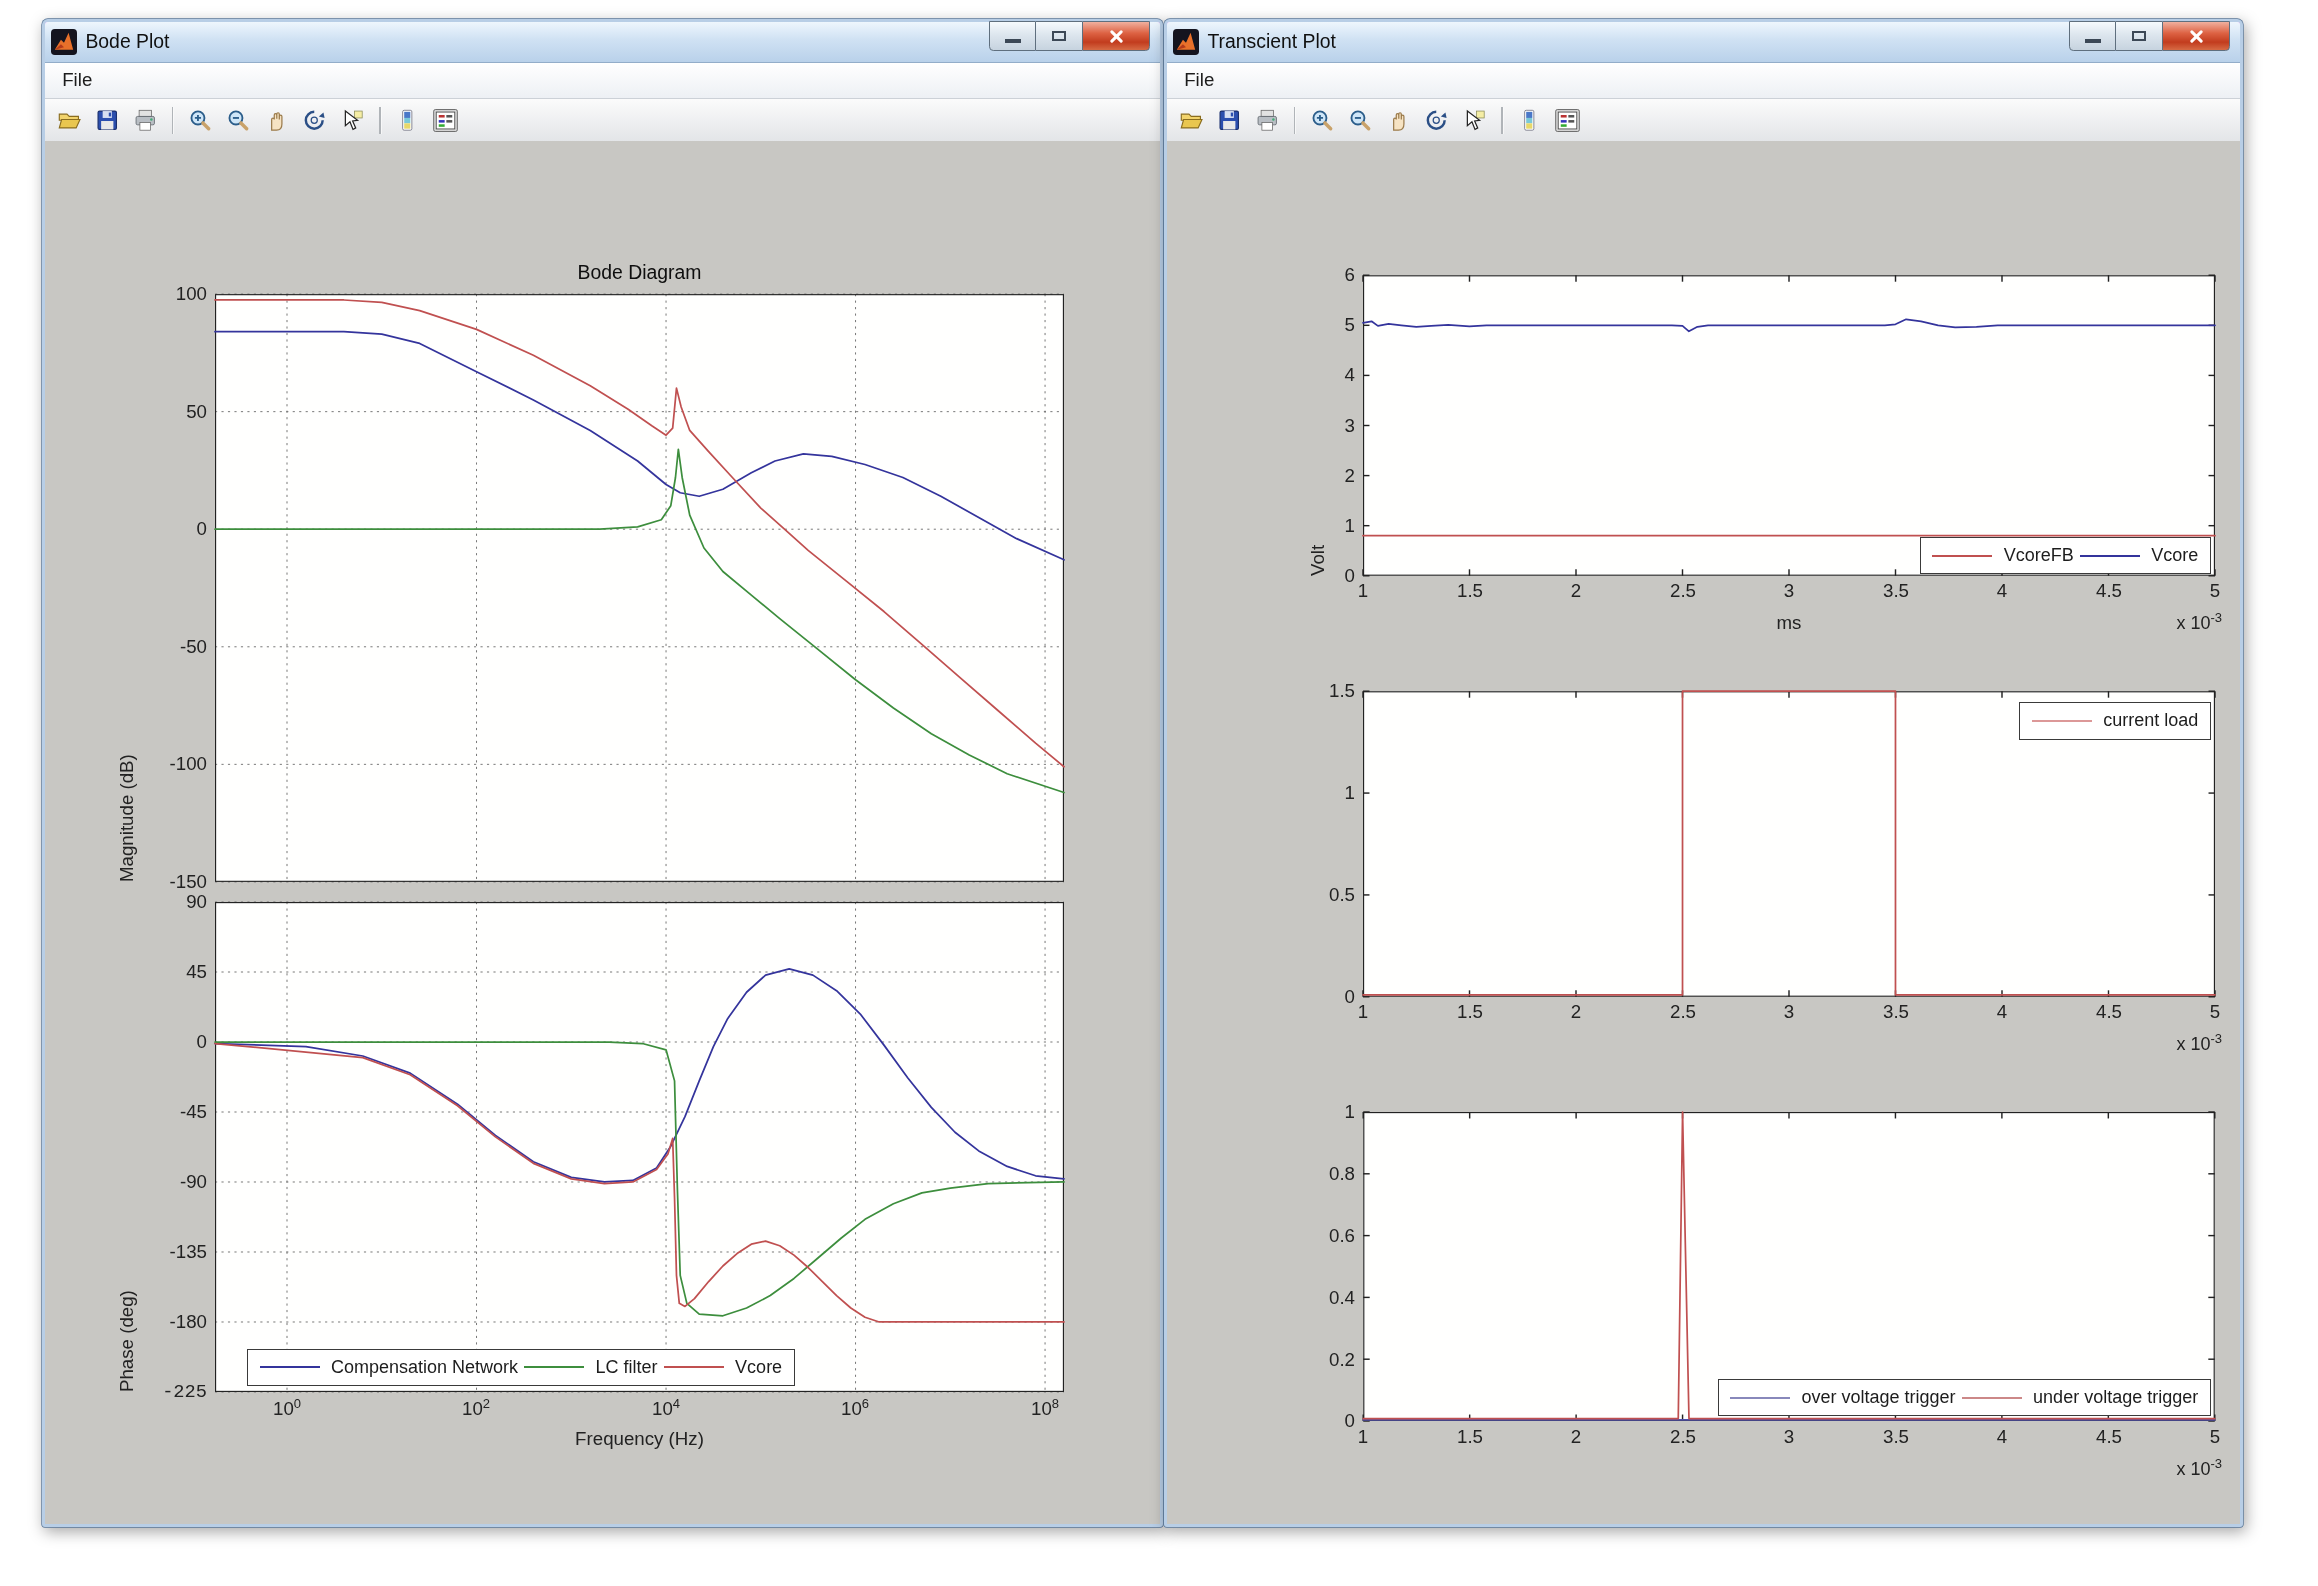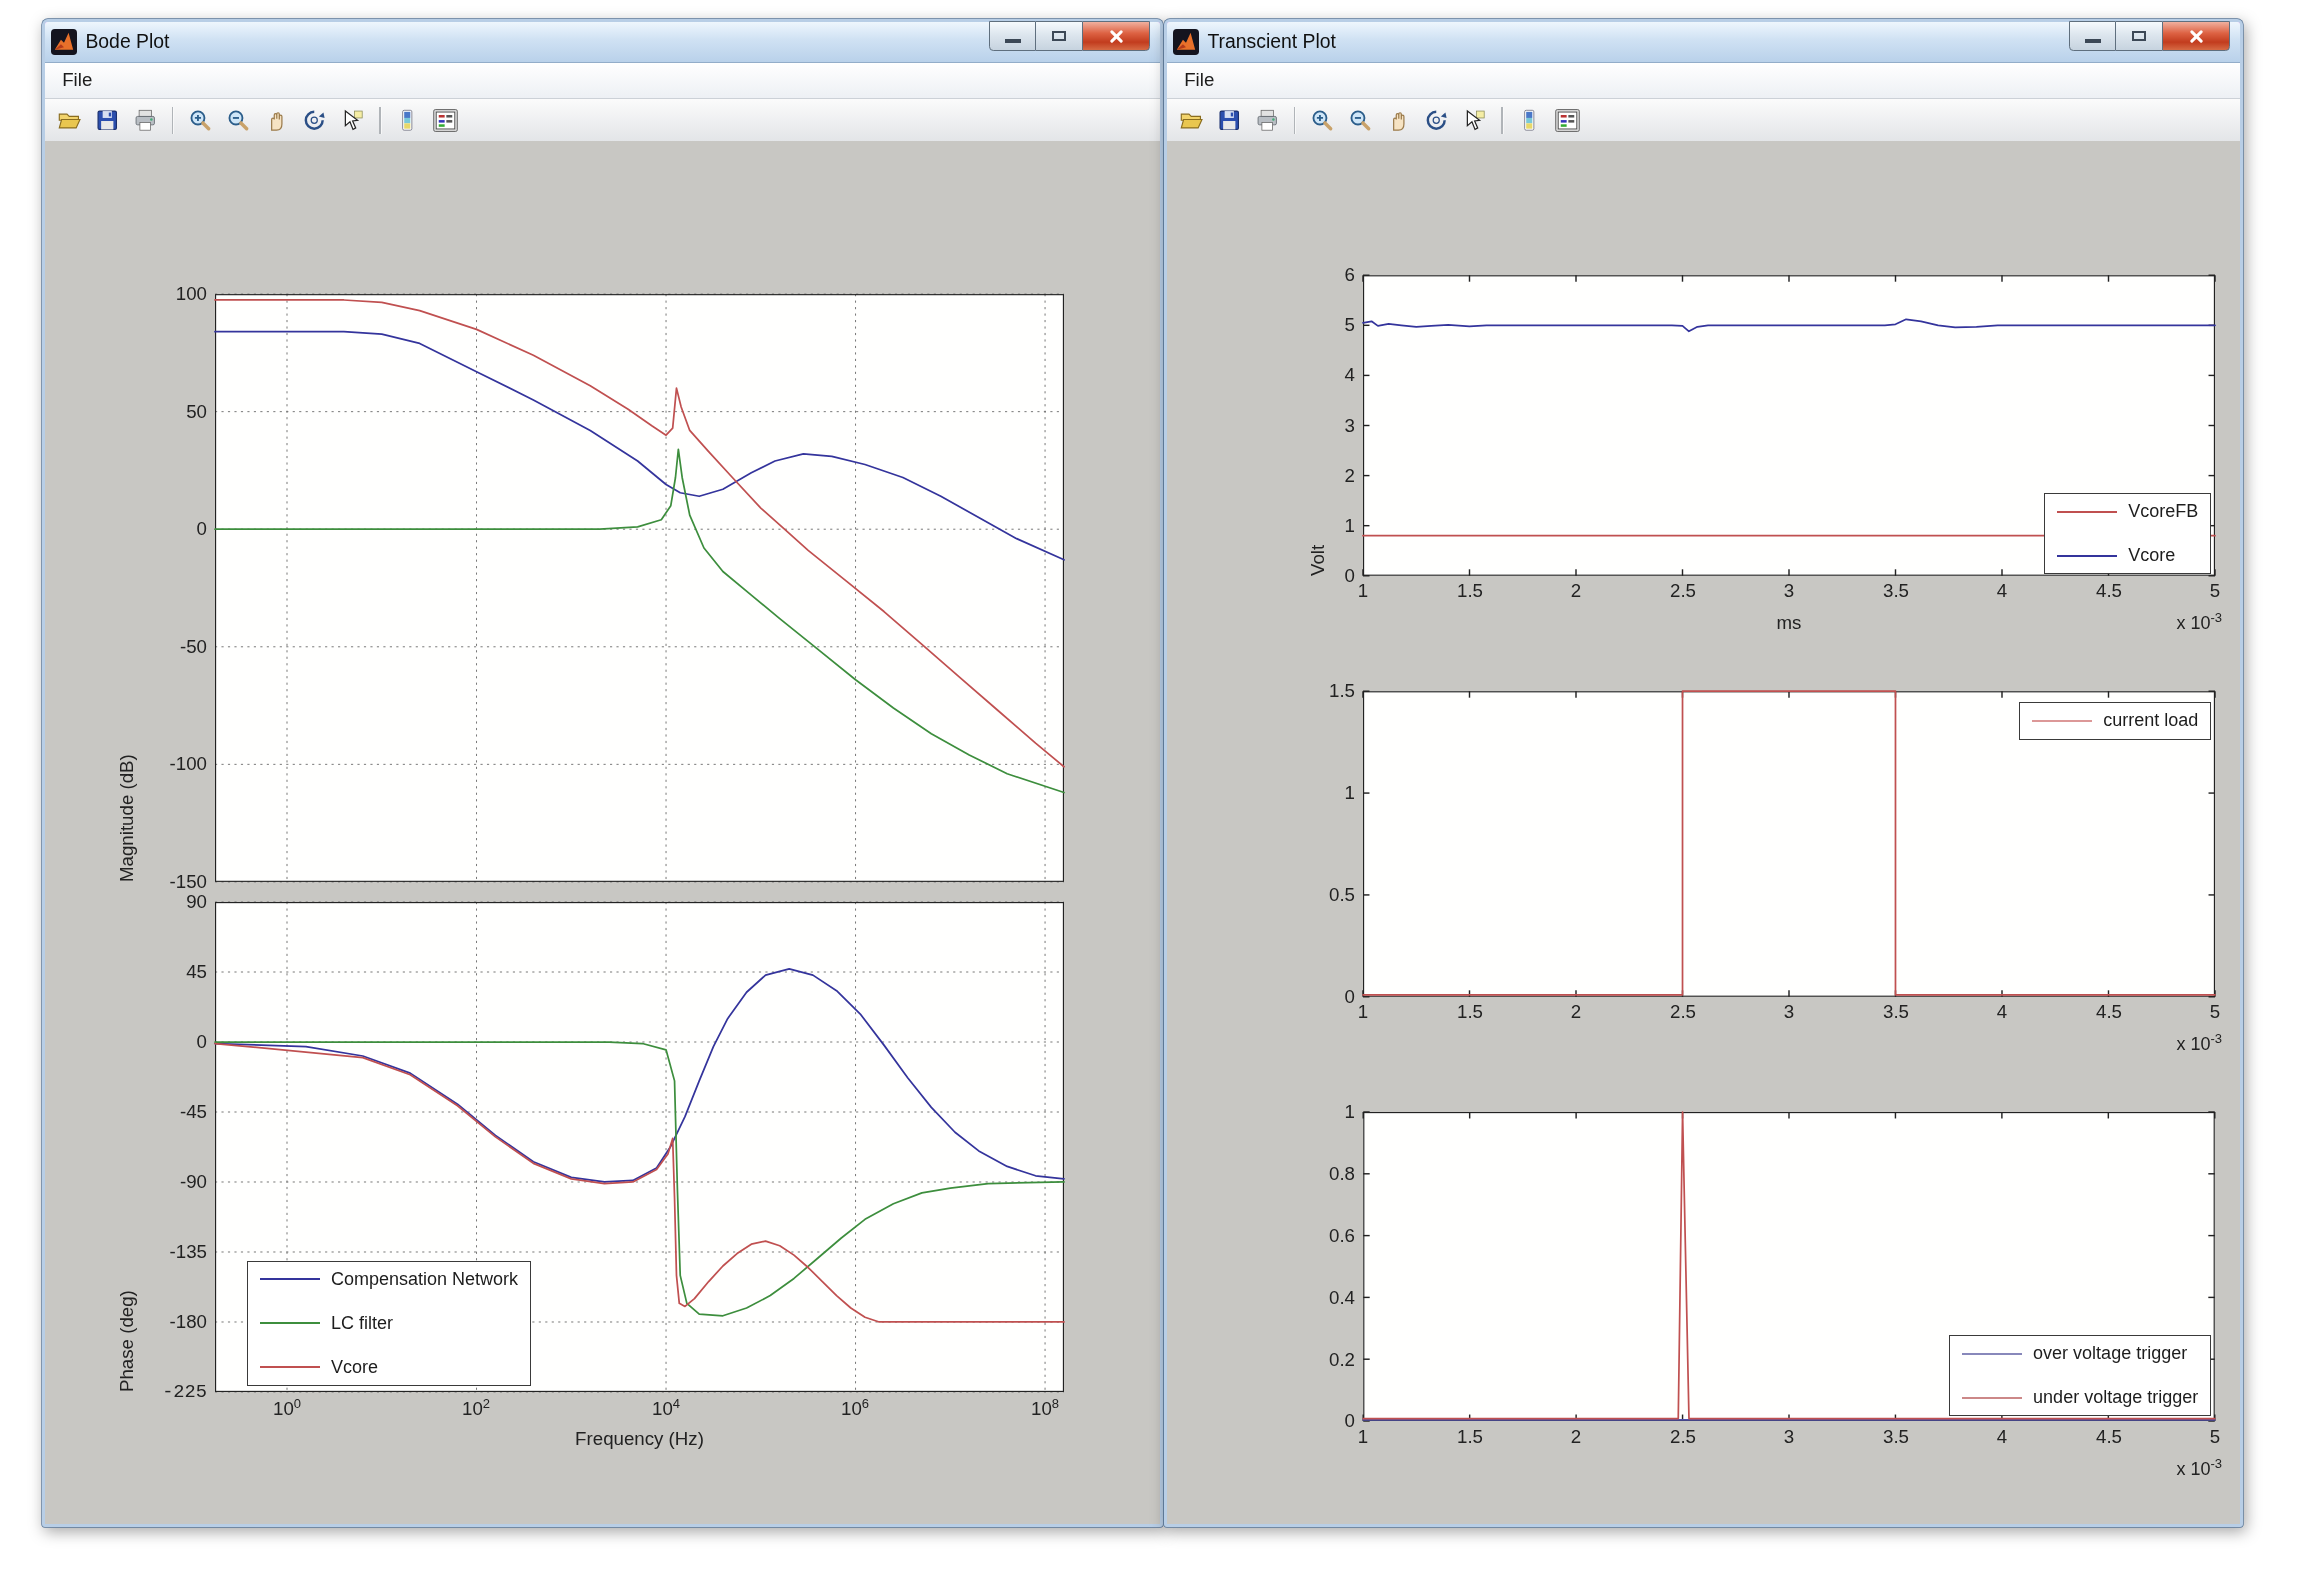--- a/index.html
+++ b/index.html
@@ -32,21 +32,21 @@
   .chart-host svg{position:absolute;left:0;top:0;overflow:visible}
   .xtick{position:absolute;width:108px;text-align:center;font-size:18.7px;color:#222;white-space:nowrap}
   .ytick{position:absolute;width:88px;text-align:right;font-size:18.7px;color:#222;white-space:nowrap}
   sup{font-size:13px}
   .ax-title{position:absolute;left:0;right:0;top:-33px;text-align:center;font-size:19.4px;color:#0e0e0e}
   .ax-xlabel{position:absolute;left:0;right:0;text-align:center;font-size:18.7px;color:#222;white-space:nowrap}
   .ax-ylabel{position:absolute;top:0;bottom:0;writing-mode:vertical-rl;transform:rotate(180deg);
              display:flex;align-items:center;font-size:18.7px;color:#222;white-space:nowrap}
   .ax-exp{position:absolute;font-size:18px;color:#222;text-align:right;width:129px;white-space:nowrap}
   .legend{position:absolute;background:#fff;border:1.4px solid #3a3a3a;padding:7.2px 11.5px;
-          display:flex;flex-direction:column;gap:23px;z-index:6}
+          display:flex;gap:6px;z-index:6}
   .legend-item{display:flex;align-items:center;gap:11.5px}
   .legend-line{width:60px;height:0;border-top:2.2px solid #000;flex:0 0 auto}
   .legend-label{font-size:18px;color:#1d1d1d;white-space:nowrap}
 </style>
 </head>
 <body>
 
 <div class="window" style="left:42px;top:18.7px;width:1115px;height:1502px">
   <div class="titlebar">
     <div class="app-icon">
@@ -169,20 +169,21 @@
           <polyline points="0.0,52.3 179.1,52.3 231.8,55.6 284.5,68.6 363.5,107.8 442.5,147.1 521.5,189.5 587.4,232.0 626.9,264.7 646.6,276.1 673.0,281.0 705.9,271.2 745.4,248.4 778.3,232.0 817.8,222.2 857.3,225.5 903.4,236.9 956.1,254.9 1008.8,281.0 1061.5,310.5 1114.2,339.9 1180.0,369.3" fill="none" stroke="#34349c" stroke-width="2.4" stroke-linejoin="round" stroke-linecap="round"></polyline>
           <polyline points="0.0,326.8 534.7,326.8 587.4,323.5 620.3,313.7 633.5,294.1 640.0,254.9 644.0,215.7 649.3,254.9 659.8,307.2 679.6,352.9 705.9,385.6 745.4,418.3 784.9,451.0 837.6,493.5 890.3,536.0 942.9,575.2 995.6,611.1 1048.3,640.5 1101.0,666.7 1180.0,692.8" fill="none" stroke="#3d8e3d" stroke-width="2.4" stroke-linejoin="round" stroke-linecap="round"></polyline>
           <polyline points="0.0,8.2 179.1,8.2 231.8,11.4 284.5,22.9 363.5,49.0 442.5,85.0 521.5,127.5 574.2,160.1 607.1,183.0 626.9,196.1 636.1,186.3 641.4,130.7 647.9,156.9 659.8,189.5 686.1,219.0 719.1,254.9 758.6,297.4 791.5,326.8 824.4,356.2 877.1,398.7 929.8,441.2 982.5,486.9 1035.1,532.7 1087.8,578.4 1140.5,624.2 1180.0,656.9" fill="none" stroke="#c05050" stroke-width="2.4" stroke-linejoin="round" stroke-linecap="round"></polyline>
         </svg>
         <div class="ytick" style="left: -96px; top: -10.8px;">100</div>
         <div class="ytick" style="left: -96px; top: 107px;">50</div>
         <div class="ytick" style="left: -96px; top: 224px;">0</div>
         <div class="ytick" style="left: -96px; top: 342px;">-50</div>
         <div class="ytick" style="left: -96px; top: 459px;">-100</div>
         <div class="ytick" style="left: -96px; top: 577px;">-150</div>
+        <div class="ax-title">Bode Diagram</div>
         <div class="ax-ylabel" style="left: -99px;">Magnitude (dB)</div>
       </div>
     <div class="chart-host" style="left: 170px; top: 761px; width: 849px; height: 490px;">
         <svg width="849" height="490" viewBox="0 0 1180 681">
           <line x1="100.08928571428572" y1="0" x2="100.08928571428572" y2="681" stroke="#6e6e6e" stroke-width="1.3" stroke-dasharray="3 6"></line>
           <line x1="363.4821428571429" y1="0" x2="363.4821428571429" y2="681" stroke="#6e6e6e" stroke-width="1.3" stroke-dasharray="3 6"></line>
           <line x1="626.875" y1="0" x2="626.875" y2="681" stroke="#6e6e6e" stroke-width="1.3" stroke-dasharray="3 6"></line>
           <line x1="890.2678571428572" y1="0" x2="890.2678571428572" y2="681" stroke="#6e6e6e" stroke-width="1.3" stroke-dasharray="3 6"></line>
           <line x1="1153.6607142857144" y1="0" x2="1153.6607142857144" y2="681" stroke="#6e6e6e" stroke-width="1.3" stroke-dasharray="3 6"></line>
           <line x1="0" y1="0" x2="1180" y2="0" stroke="#6e6e6e" stroke-width="1.3" stroke-dasharray="3 6"></line>

